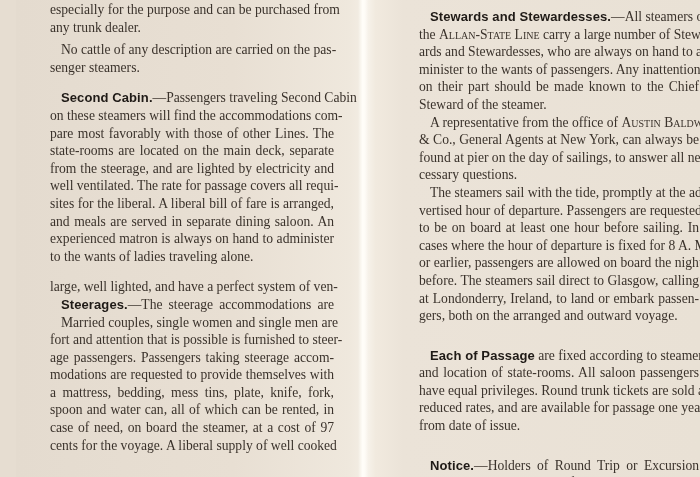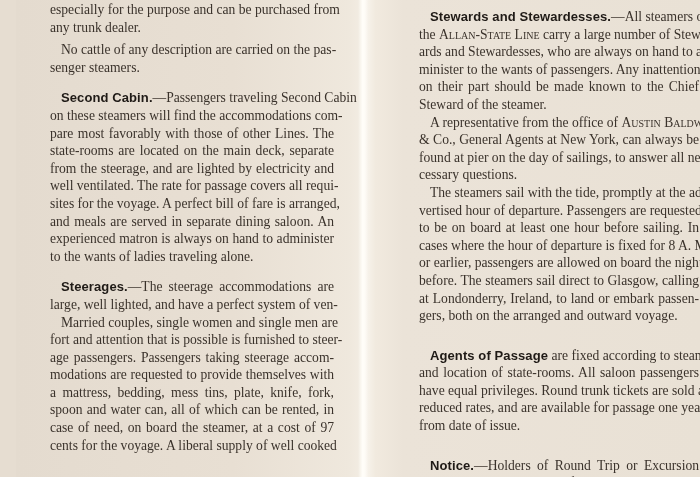--- a/index.html
+++ b/index.html
@@ -59,29 +59,29 @@
       <span class="line last">senger steamers.</span>
     </div>
     <div class="gap-m"></div>
     <div>
       <span class="line indent"><span class="head">Second Cabin.</span><span>—Passengers traveling Second Cabin</span></span>
       <span class="line">on these steamers will find the accommodations com-</span>
       <span class="line">pare most favorably with those of other Lines.  The</span>
       <span class="line">state-rooms are located on the main deck, separate</span>
       <span class="line">from the steerage, and are lighted by electricity and</span>
       <span class="line">well ventilated.  The rate for passage covers all requi-</span>
-      <span class="line">sites for the voyage.  A perfect bill of fare is arranged,</span>
+      <span class="line">sites for the liberal.  A liberal bill of fare is arranged,</span>
       <span class="line">and meals are served in separate dining saloon.  An</span>
       <span class="line">experienced matron is always on hand to administer</span>
       <span class="line last">to the wants of ladies traveling alone.</span>
     </div>
     <div class="gap-m"></div>
     <div>
+      <span class="line">large, well lighted, and have a perfect system of ven-</span>
       <span class="line indent"><span class="head">Steerages.</span><span>—The steerage accommodations are</span></span>
-      <span class="line">large, well lighted, and have a perfect system of ven-</span>
       <span class="line indent">Married couples, single women and single men are</span>
       <span class="line">fort and attention that is possible is furnished to steer-</span>
       <span class="line">age passengers.  Passengers taking steerage accom-</span>
       <span class="line">modations are requested to provide themselves with</span>
       <span class="line">a mattress, bedding, mess tins, plate, knife, fork,</span>
       <span class="line">spoon and water can, all of which can be rented, in</span>
       <span class="line">case of need, on board the steamer, at a cost of 97</span>
       <span class="line">cents for the voyage.  A liberal supply of well cooked</span>
 
     </div>
@@ -109,21 +109,21 @@
       <span class="line">vertised hour of departure.  Passengers are requested</span>
       <span class="line">to be on board at least one hour before sailing.  In</span>
       <span class="line">cases where the hour of departure is fixed for 8 A. M.</span>
       <span class="line">or earlier, passengers are allowed on board the night</span>
       <span class="line">before.  The steamers sail direct to Glasgow, calling</span>
       <span class="line">at Londonderry, Ireland, to land or embark passen-</span>
       <span class="line last">gers, both on the arranged and outward voyage.</span>
     </div>
     <div class="gap-l"></div>
     <div>
-      <span class="line indent"><span class="head">Agents of Passage</span><span> are fixed according to steamers</span></span>
+      <span class="line indent"><span class="head">Each of Passage</span><span> are fixed according to steamers</span></span>
       <span class="line">and location of state-rooms.  All saloon passengers</span>
       <span class="line">have equal privileges.  Round trunk tickets are sold at</span>
       <span class="line">reduced rates, and are available for passage one year</span>
       <span class="line last">from date of issue.</span>
     </div>
     <div class="gap-l"></div>
     <div>
       <span class="line indent"><span class="head">Notice.</span><span>—Holders of Round Trip or Excursion</span></span>
       <span class="line"><span>Tickets have the privilege of returning by the </span><span class="sc">Allan</span></span>
 

